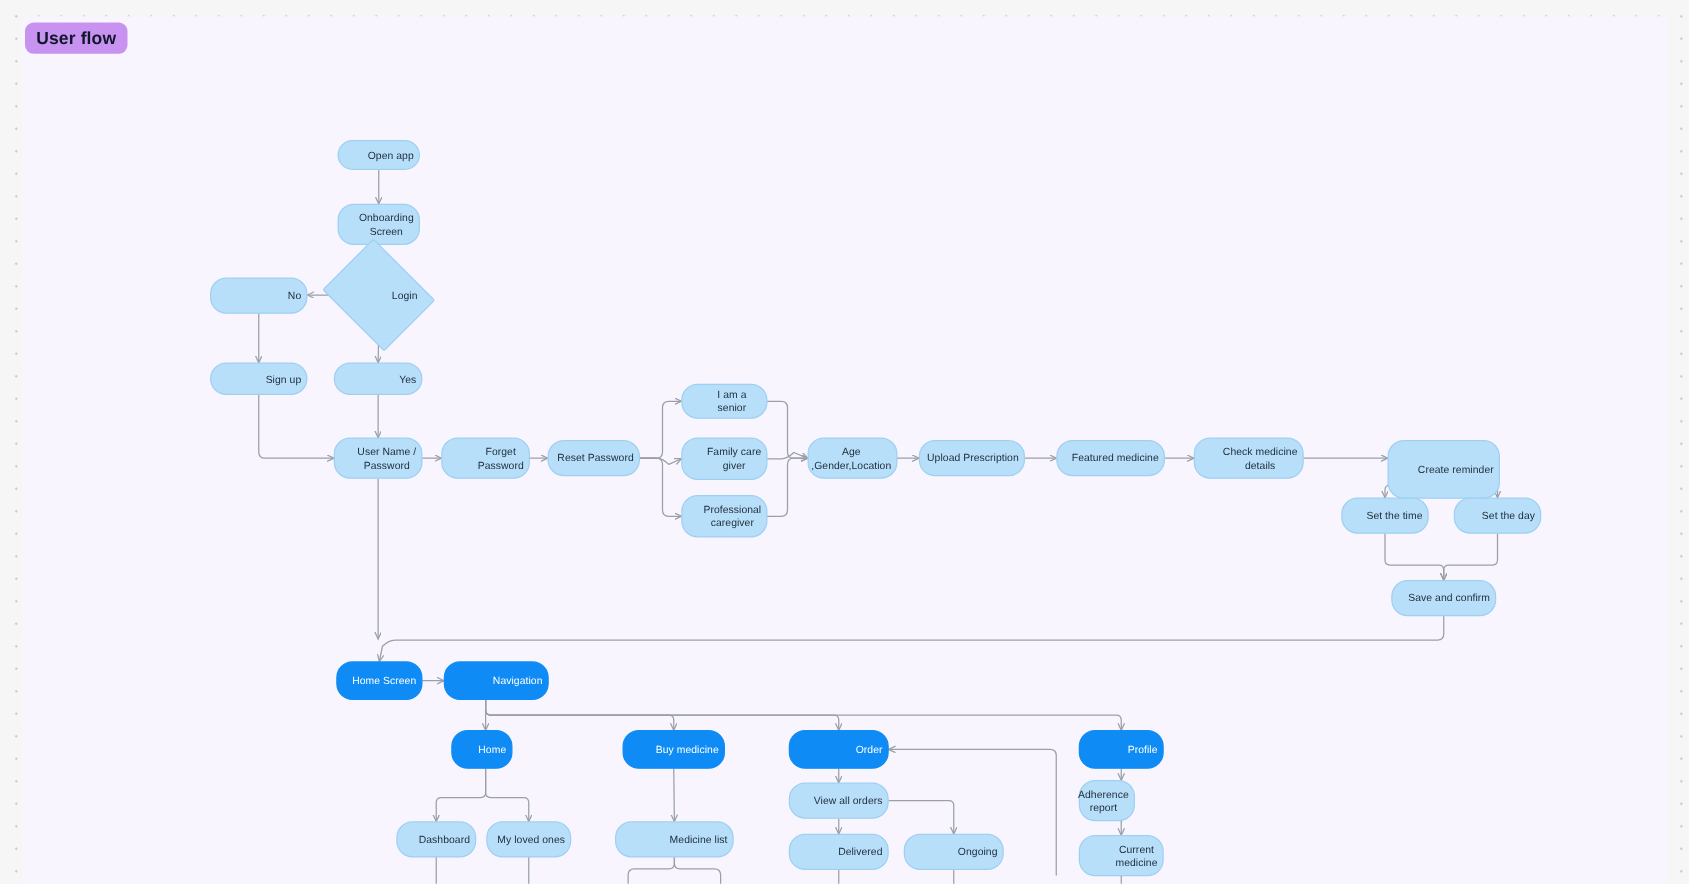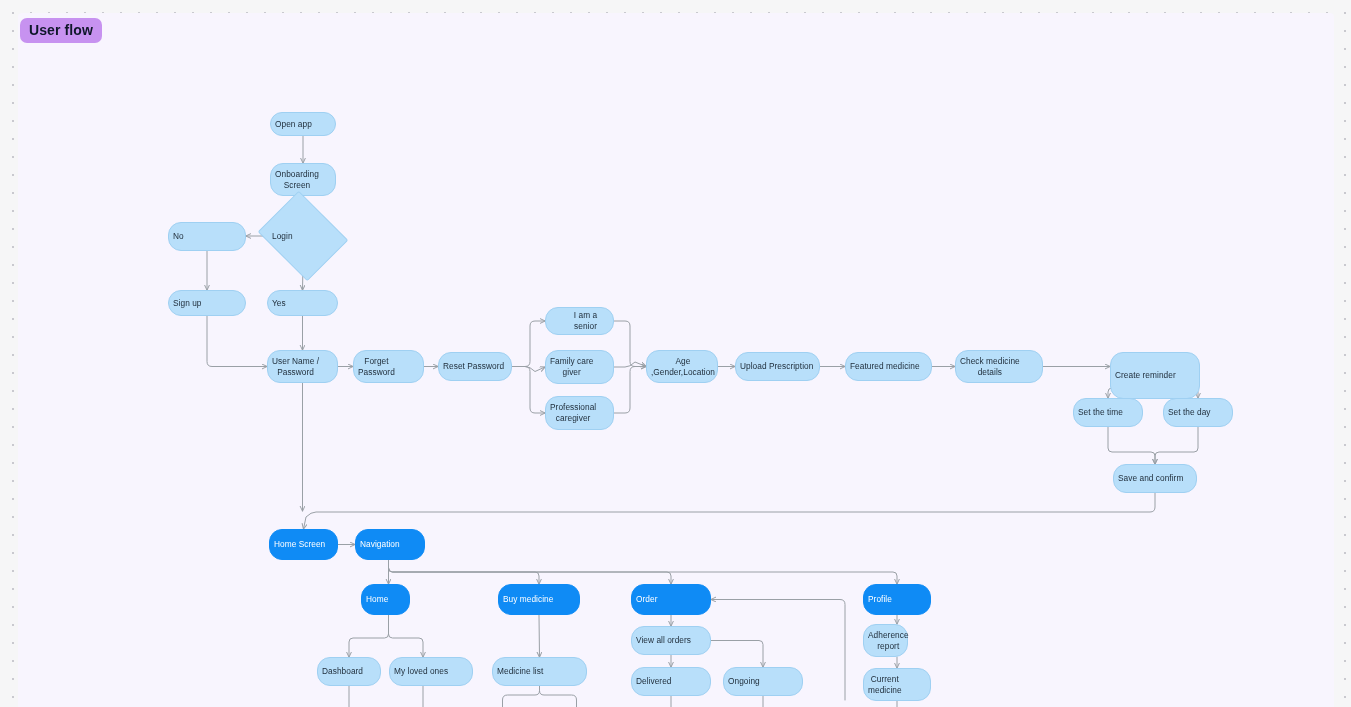--- a/index.html
+++ b/index.html
@@ -61,21 +61,21 @@
     pointer-events: none;
     z-index: 5;
   }
 
   
   .node {
     position: absolute;
     box-sizing: border-box;
     display: flex;
     align-items: center;
-    justify-content: flex-start;
+    justify-content: flex-end;
     text-align: center;
     border-radius: 13px;
     font-size: 8.3px;
     line-height: 11px;
     letter-spacing: .05px;
     padding: 2px 4px;
     z-index: 10;
     white-space: pre-line;
   }
   .node.light {
@@ -197,27 +197,27 @@
 ,Gender,Location</span></div>
       <div class="node light" style="left: 735px; top: 352px; width: 85px; height: 29px;"><span>Upload Prescription</span></div>
       <div class="node light" style="left: 845px; top: 352px; width: 87px; height: 29px;"><span>Featured medicine</span></div>
       <div class="node light" style="left: 955px; top: 350px; width: 88px; height: 33px;"><span>Check medicine
 details</span></div>
       <div class="node light" style="left: 1110px; top: 352px; width: 90px; height: 47px;"><span>Create reminder</span></div>
       <div class="node light" style="left: 1073px; top: 398px; width: 70px; height: 29px;"><span>Set the time</span></div>
       <div class="node light" style="left: 1163px; top: 398px; width: 70px; height: 29px;"><span>Set the day</span></div>
       <div class="node light" style="left: 1113px; top: 464px; width: 84px; height: 29px;"><span>Save and confirm</span></div>
       <div class="node dark" style="left: 269px; top: 529px; width: 69px; height: 31px;"><span>Home Screen</span></div>
-      <div class="node dark" style="left: 355px; top: 529px; width: 70px; height: 31px;"><span>Navigation</span></div>
+      <div class="node dark" style="left: 355px; top: 529px; width: 84px; height: 31px;"><span>Navigation</span></div>
       <div class="node dark" style="left: 361px; top: 584px; width: 49px; height: 31px;"><span>Home</span></div>
       <div class="node dark" style="left: 498px; top: 584px; width: 82px; height: 31px;"><span>Buy medicine</span></div>
       <div class="node dark" style="left: 631px; top: 584px; width: 80px; height: 31px;"><span>Order</span></div>
       <div class="node dark" style="left: 863px; top: 584px; width: 68px; height: 31px;"><span>Profile</span></div>
       <div class="node light" style="left: 317px; top: 657px; width: 64px; height: 29px;"><span>Dashboard</span></div>
-      <div class="node light" style="left: 389px; top: 657px; width: 84px; height: 29px;"><span>My loved ones</span></div>
+      <div class="node light" style="left: 389px; top: 657px; width: 68px; height: 29px;"><span>My loved ones</span></div>
       <div class="node light" style="left: 492px; top: 657px; width: 95px; height: 29px;"><span>Medicine list</span></div>
       <div class="node light" style="left: 631px; top: 626px; width: 80px; height: 29px;"><span>View all orders</span></div>
       <div class="node light" style="left: 631px; top: 667px; width: 80px; height: 29px;"><span>Delivered</span></div>
       <div class="node light" style="left: 723px; top: 667px; width: 80px; height: 29px;"><span>Ongoing</span></div>
       <div class="node light" style="left: 863px; top: 624px; width: 45px; height: 33px;"><span>Adherence
 report</span></div>
       <div class="node light" style="left: 863px; top: 668px; width: 68px; height: 33px;"><span>Current
 medicine</span></div>
     </div>
 

